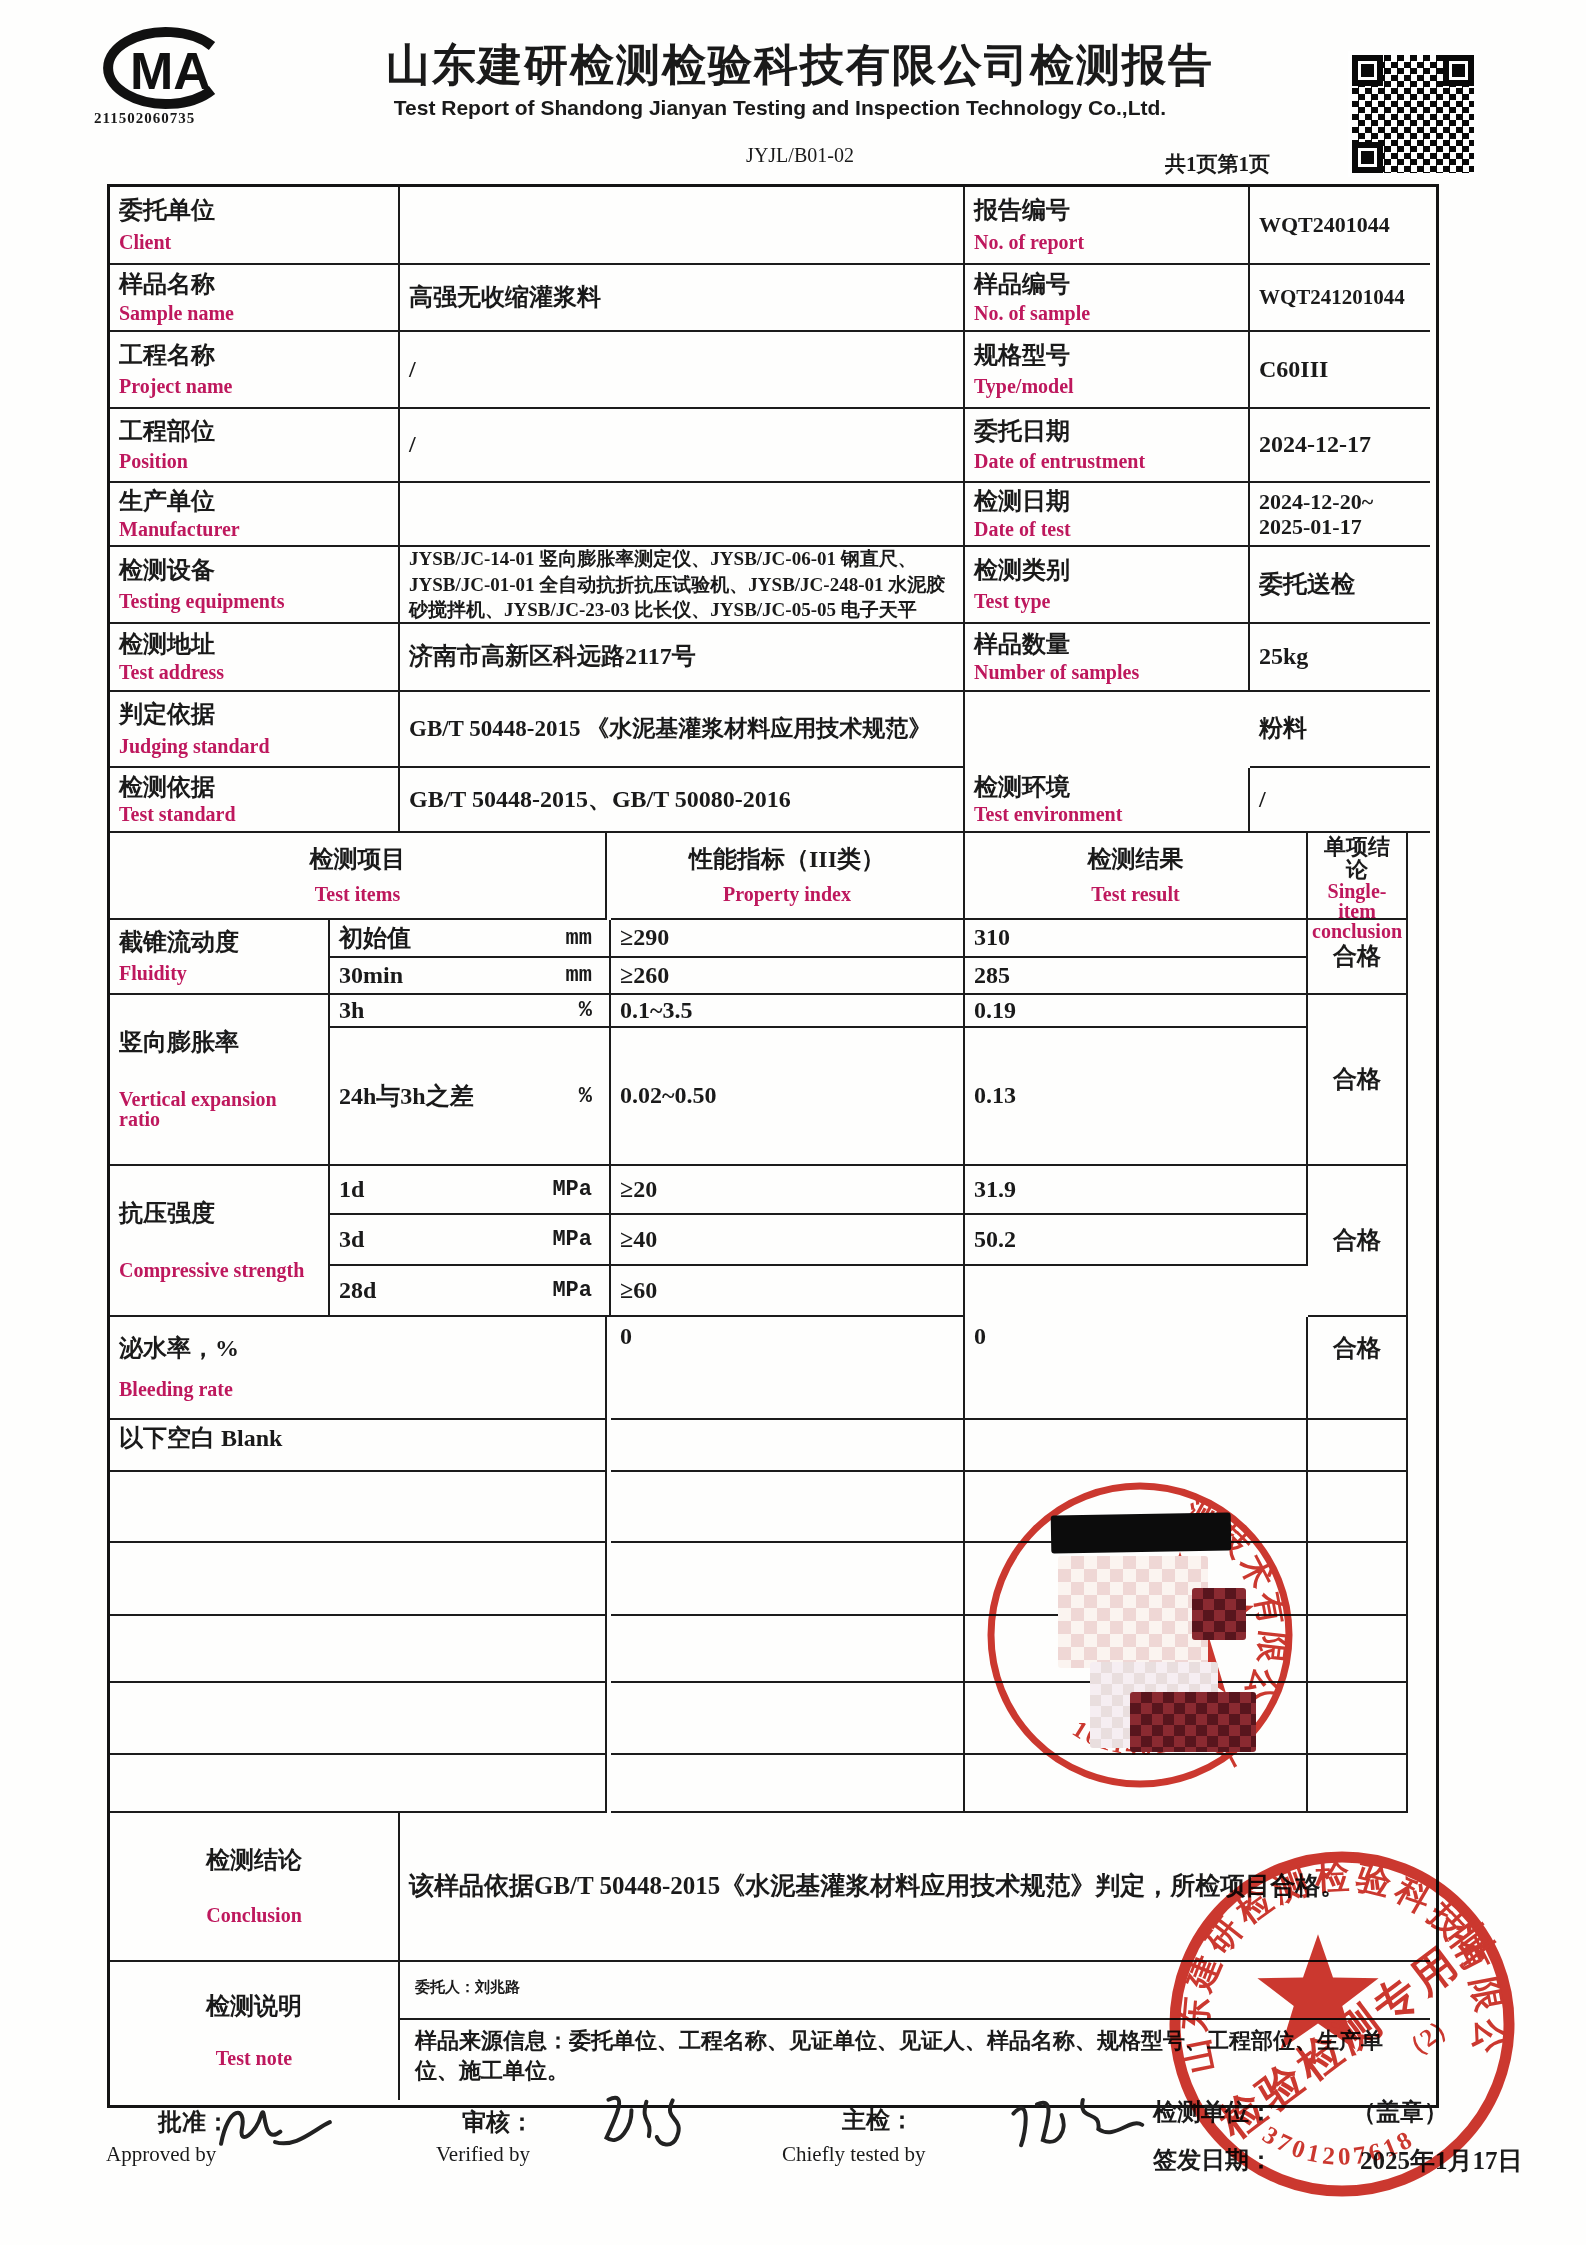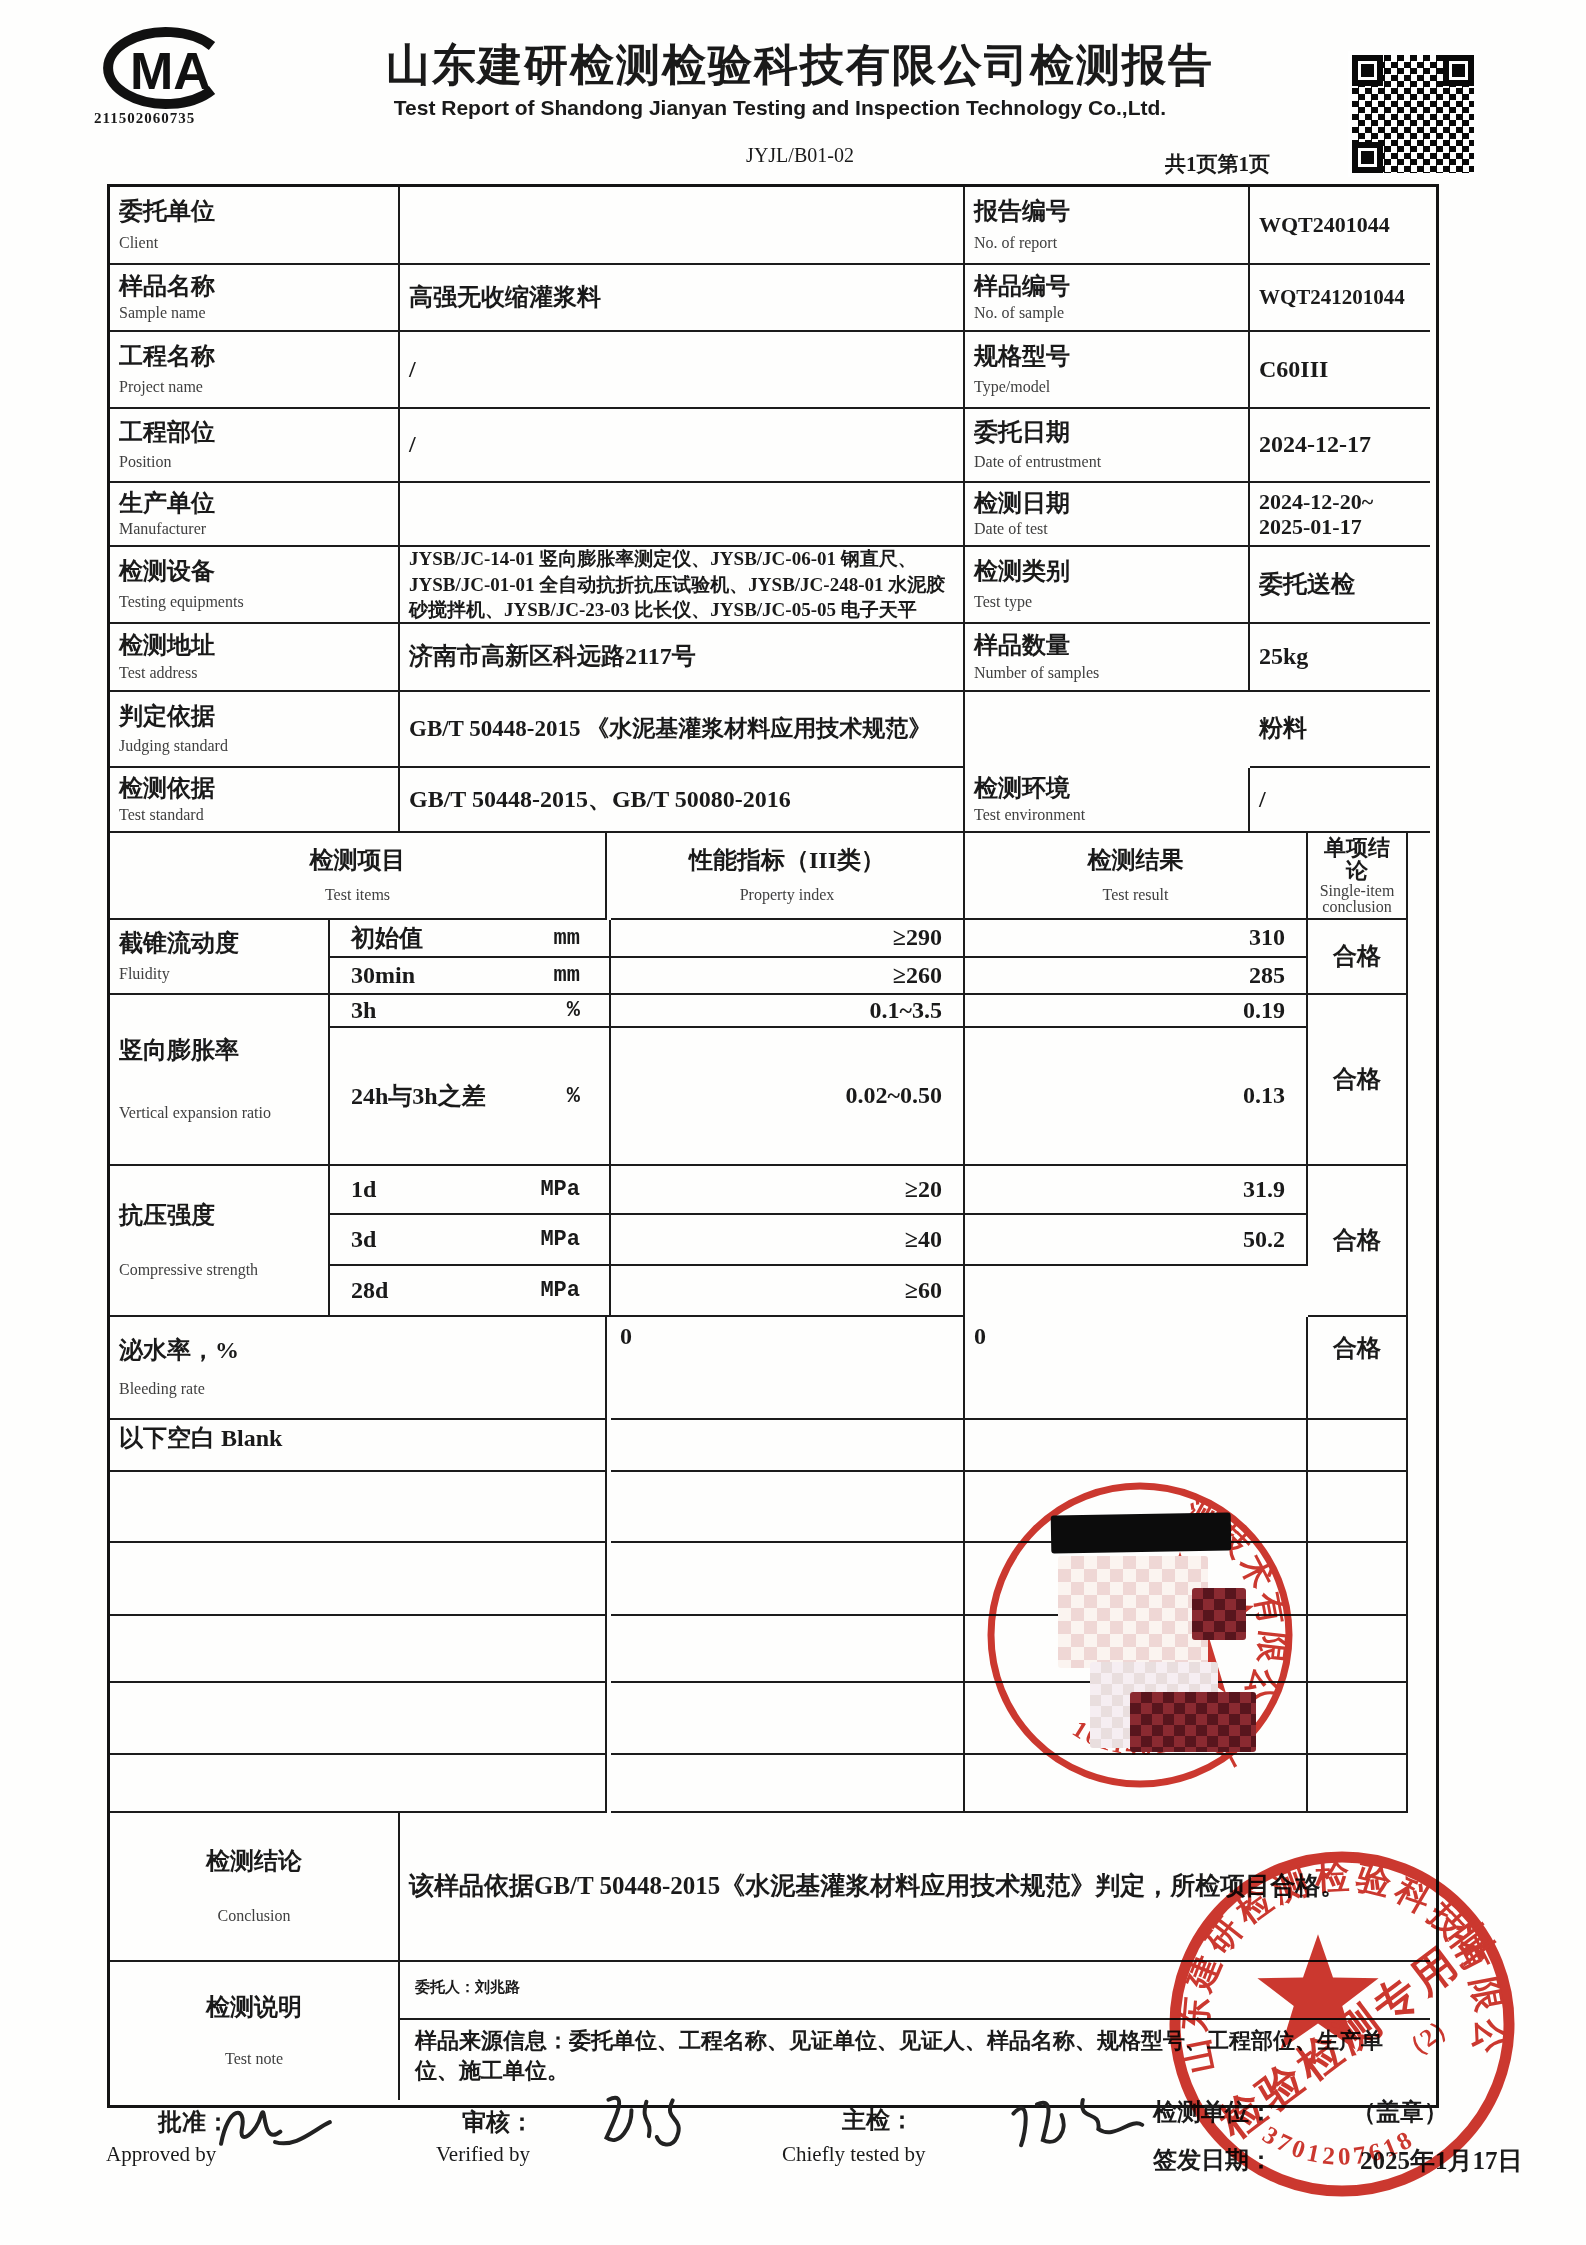--- a/index.html
+++ b/index.html
@@ -20,21 +20,21 @@
   .fp{position:absolute;width:19px;height:19px;background:#fff;border:6px solid #090909;}
   .fp i{position:absolute;left:3px;top:3px;width:13px;height:13px;background:#090909;display:block;}
   .fp.tl{left:0;top:0}.fp.tr{right:0;top:0}.fp.bl{left:0;bottom:0}
   
   .tbox{position:absolute;left:107px;top:184px;width:1326px;height:1918px;border:3px solid #141414;z-index:1;}
   .cell{position:absolute;box-sizing:border-box;border-right:2px solid #1c1c1c;border-bottom:2px solid #1c1c1c;
         display:flex;flex-direction:column;justify-content:center;padding:2px 9px;z-index:2;}
   .nr{border-right:none!important}.nb{border-bottom:none!important}
   .lab{justify-content:space-evenly;align-items:flex-start;}
   .zh{font-size:24px;font-weight:700;line-height:1.05;}
-  .en{font-size:16px;font-weight:400;line-height:1.0;color:#404040;}
+  .en{font-size:20px;font-weight:700;line-height:1.0;color:#be185d;}
   .val{font-size:24px;font-weight:700;white-space:pre-line;line-height:1.15;}
   .sm{font-size:19px;line-height:1.35;}
   .hc{align-items:center;text-align:center;justify-content:space-evenly;}
   .rowc{flex-direction:row;justify-content:space-between;align-items:center;}
   .it{font-size:24px;font-weight:700;}
   .un{font-size:22px;font-weight:700;padding-right:8px;font-family:"Liberation Mono","DejaVu Sans Mono",monospace;}
   
   .c1{left:110px;width:290px}.c2{left:400px;width:565px}.c3{left:965px;width:285px}.c4{left:1250px;width:180px}
   
   .ca{left:110px;width:220px}.cb{left:330px;width:281px}.cab{left:110px;width:497px}
@@ -47,21 +47,21 @@
   
   .rh{top:833px;height:87px}
   .t1{top:920px;height:38px}.t2{top:958px;height:37px}.t3{top:995px;height:33px}.t4{top:1028px;height:138px}
   .t5{top:1166px;height:49px}.t6{top:1215px;height:51px}.t7{top:1266px;height:51px}
   .t8{top:1317px;height:103px}.t9{top:1420px;height:52px}
   .e1{top:1472px;height:71px}.e2{top:1543px;height:73px}.e3{top:1616px;height:67px}
   .e4{top:1683px;height:72px}.e5{top:1755px;height:58px}
   .gf{top:920px;height:75px}.ge{top:995px;height:171px}.gc{top:1166px;height:151px}
   .p1{top:920px;height:75px}.p2{top:995px;height:171px}.p3{top:1166px;height:151px}.p4{top:1317px;height:103px}
   .rc{top:1813px;height:149px}.rn{top:1962px;height:138px}
-  .tight{padding:0 21px;text-align:right;}
+  .tight{padding:0 9px;}
   .passc{align-items:center;}
   .hline{position:absolute;height:2px;background:#1c1c1c;z-index:2;}
   .freetext{position:absolute;z-index:2;font-weight:700;}
   
   .f-zh{position:absolute;font-size:24px;font-weight:700;z-index:2;}
   .f-en{position:absolute;font-size:21px;font-weight:400;z-index:2;}
   .sig{position:absolute;z-index:3;}
   
   .stamp{position:absolute;mix-blend-mode:multiply;opacity:.92;z-index:5;}
   .redact{position:absolute;border-radius:3px;z-index:7;}

